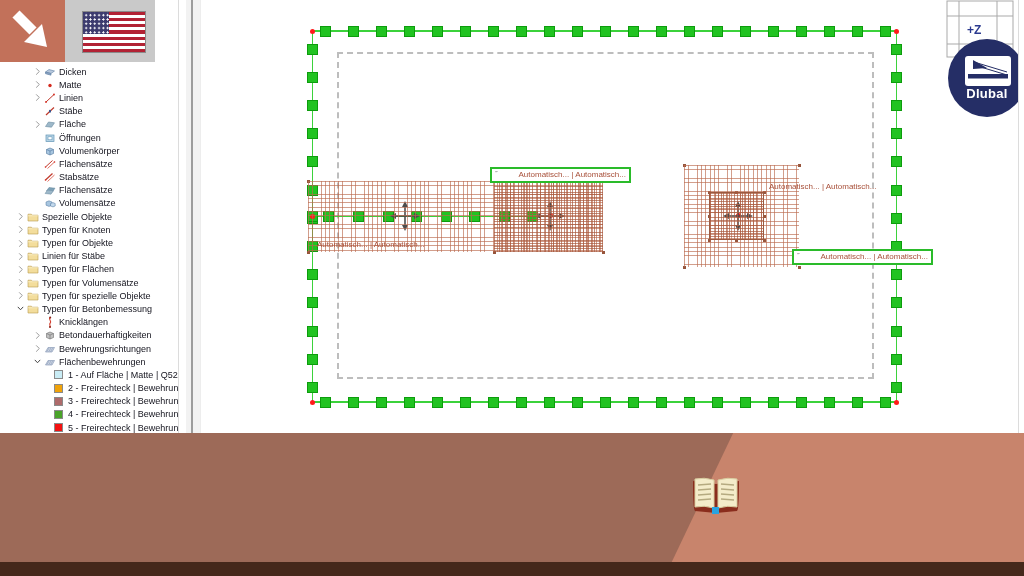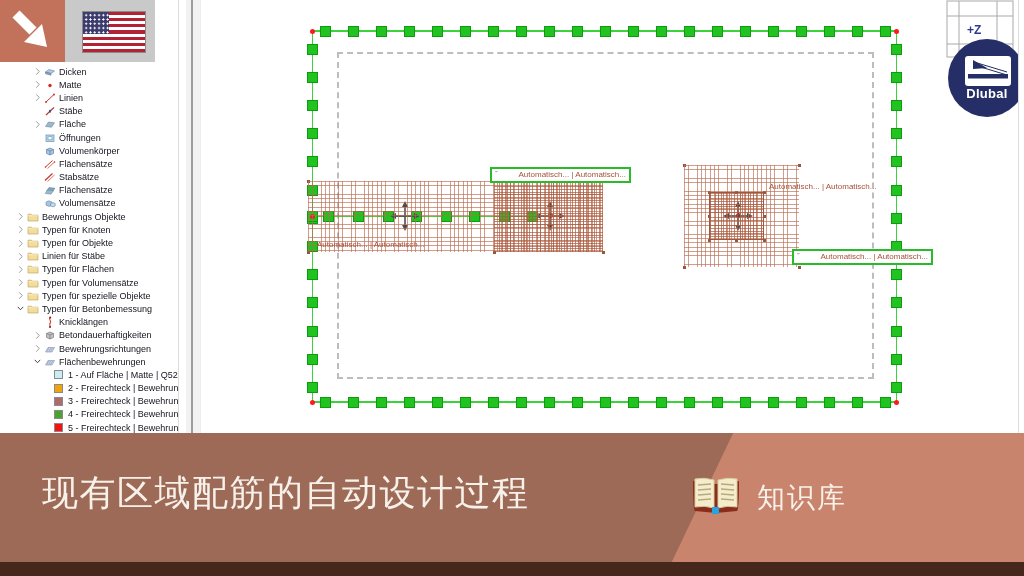--- a/index.html
+++ b/index.html
@@ -229,21 +229,21 @@
           <svg viewBox="0 0 10 10" width="9" height="9">
             <path d="M3.5 1.5 L7 5 L3.5 8.5" stroke="#9a9a9a" stroke-width="1.1" fill="none"></path>
           </svg>
         </span>
         <span class="ticon">
           <svg viewBox="0 0 12 12" width="12" height="12">
             <path d="M1 3.2 L4.4 3.2 L5.4 4.2 L11 4.2 L11 10 L1 10 Z" fill="#f3dd9c" stroke="#b89b4e" stroke-width=".6"></path>
             <line x1="1" y1="4.8" x2="11" y2="4.8" stroke="#fbf0c8" stroke-width=".8"></line>
           </svg>
         </span>
-        <span class="tlabel">Bewehrungs Objekte</span>
+        <span class="tlabel">Spezielle Objekte</span>
       </div>
       <div class="trow lvl1">
         <span class="chev">
           <svg viewBox="0 0 10 10" width="9" height="9">
             <path d="M3.5 1.5 L7 5 L3.5 8.5" stroke="#9a9a9a" stroke-width="1.1" fill="none"></path>
           </svg>
         </span>
         <span class="ticon">
           <svg viewBox="0 0 12 12" width="12" height="12">
             <path d="M1 3.2 L4.4 3.2 L5.4 4.2 L11 4.2 L11 10 L1 10 Z" fill="#f3dd9c" stroke="#b89b4e" stroke-width=".6"></path>
@@ -601,34 +601,32 @@
           <rect x="3" y="18" width="40" height="4.5" fill="#252e66"></rect>
         </svg>
       </div>
       <div class="logo-text">Dlubal</div>
     </div>
   </div>
   <div class="canvas-right-border"></div>
 
   <div id="banner">
     <div class="banner-right"></div>
-    <div class="banner-title">现有区域配筋的自动设计过程</div>
     <svg class="kb-book" viewBox="0 0 52 39">
       <path d="M3 5 Q3 34 5 35 L26 37 L47 35 Q49 34 49 5 L26 8 Z" fill="#8a2d1d"></path>
       <path d="M5 3 Q14 1 24 4 L24 32 Q14 29 5 31 Z" fill="#f4ecca" stroke="#d8cda0" stroke-width="1"></path>
       <path d="M47 3 Q38 1 28 4 L28 32 Q38 29 47 31 Z" fill="#f4ecca" stroke="#d8cda0" stroke-width="1"></path>
       <g stroke="#b5aa80" stroke-width="1.6">
         <line x1="8" y1="9" x2="21" y2="8"></line>
           <line x1="8" y1="14" x2="21" y2="13"></line>
         <line x1="8" y1="19" x2="21" y2="18"></line>
           <line x1="8" y1="24" x2="21" y2="23"></line>
         <line x1="31" y1="8" x2="44" y2="9"></line>
           <line x1="31" y1="13" x2="44" y2="14"></line>
         <line x1="31" y1="18" x2="44" y2="19"></line>
           <line x1="31" y1="23" x2="44" y2="24"></line>
       </g>
       <rect x="22" y="31" width="7" height="7" fill="#29a3e0"></rect>
     </svg>
-    <div class="kb-label">知识库</div>
   </div>
   <div id="bottom-strip"></div>
 
 </div>
 
 </body></html>

